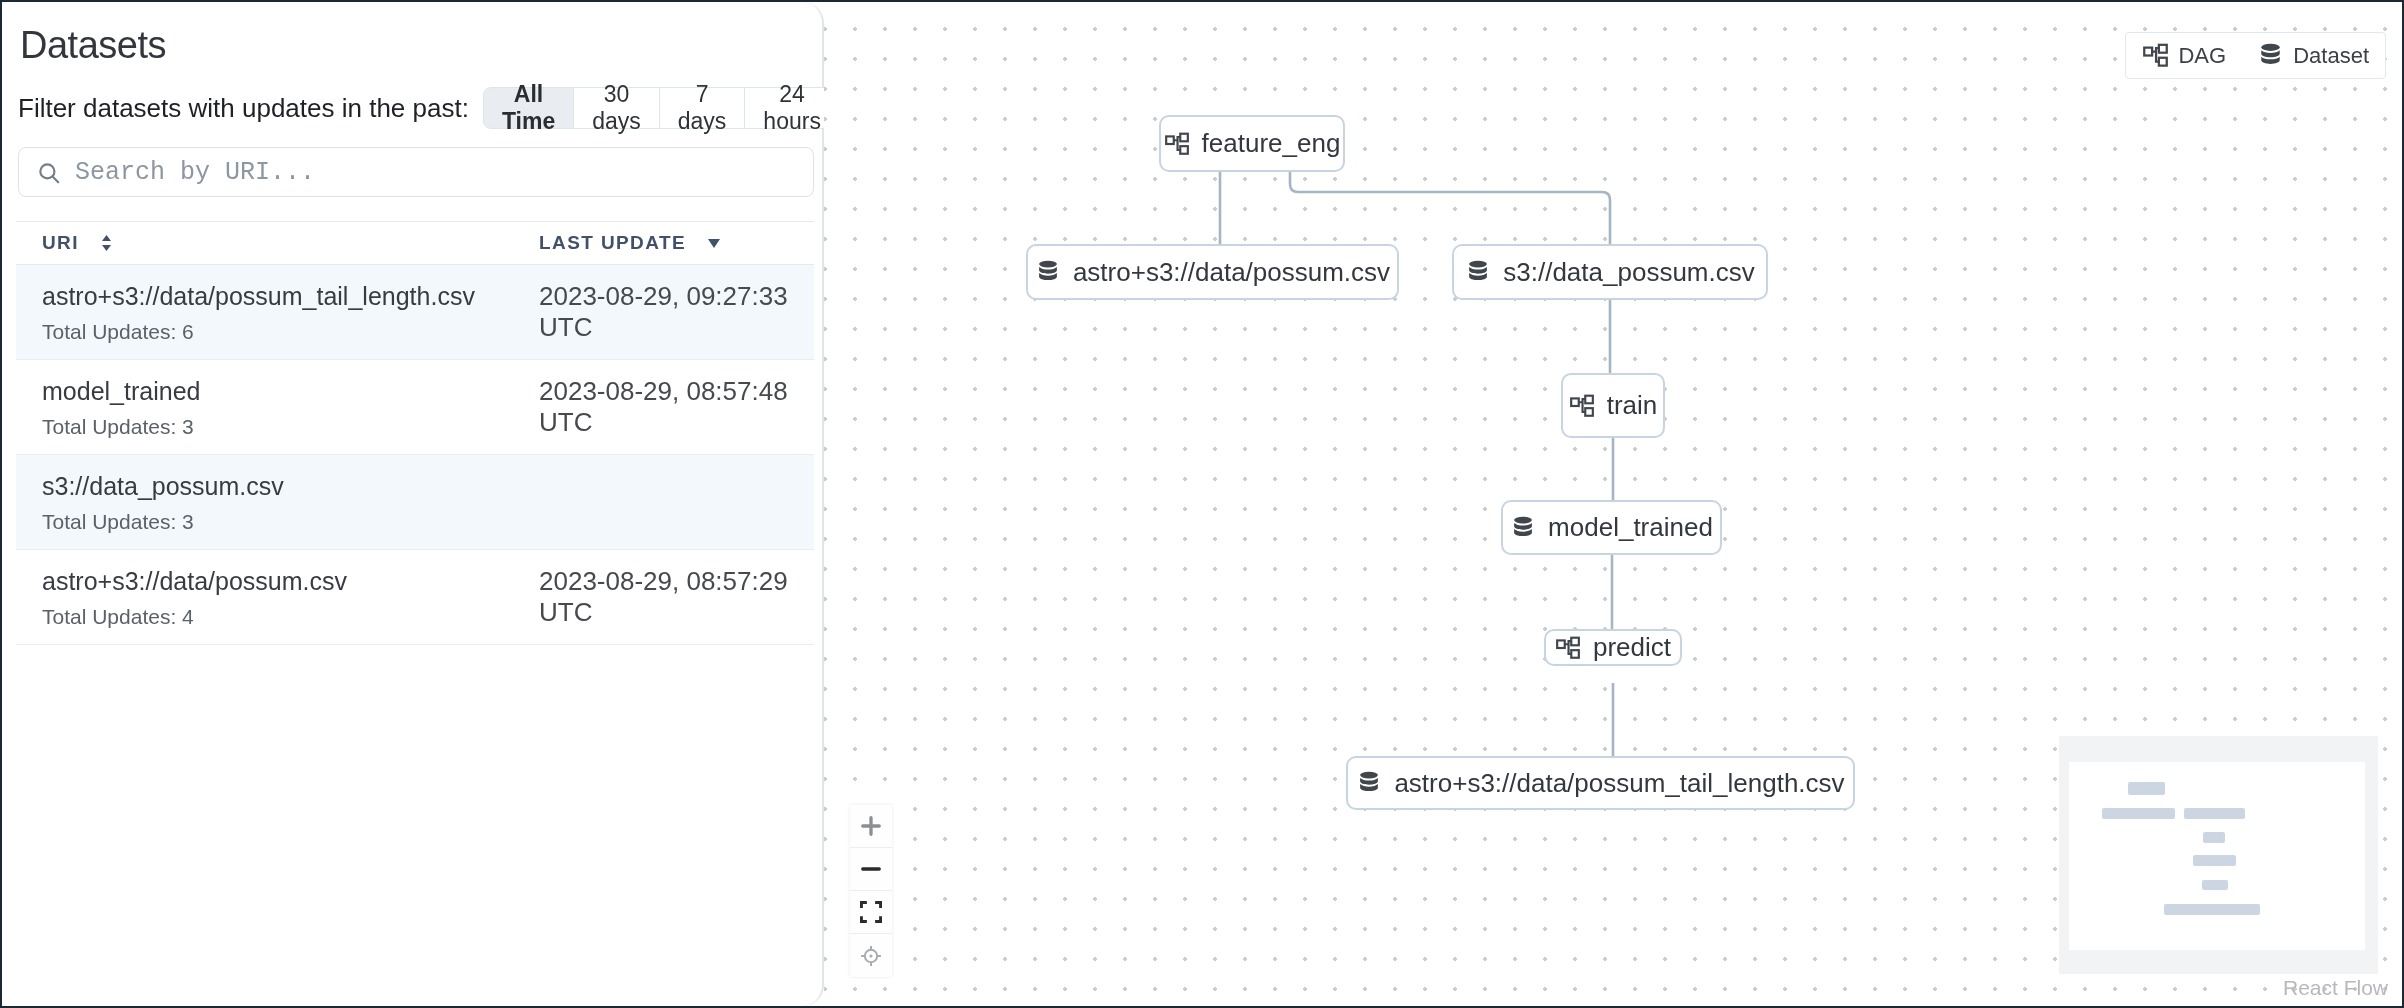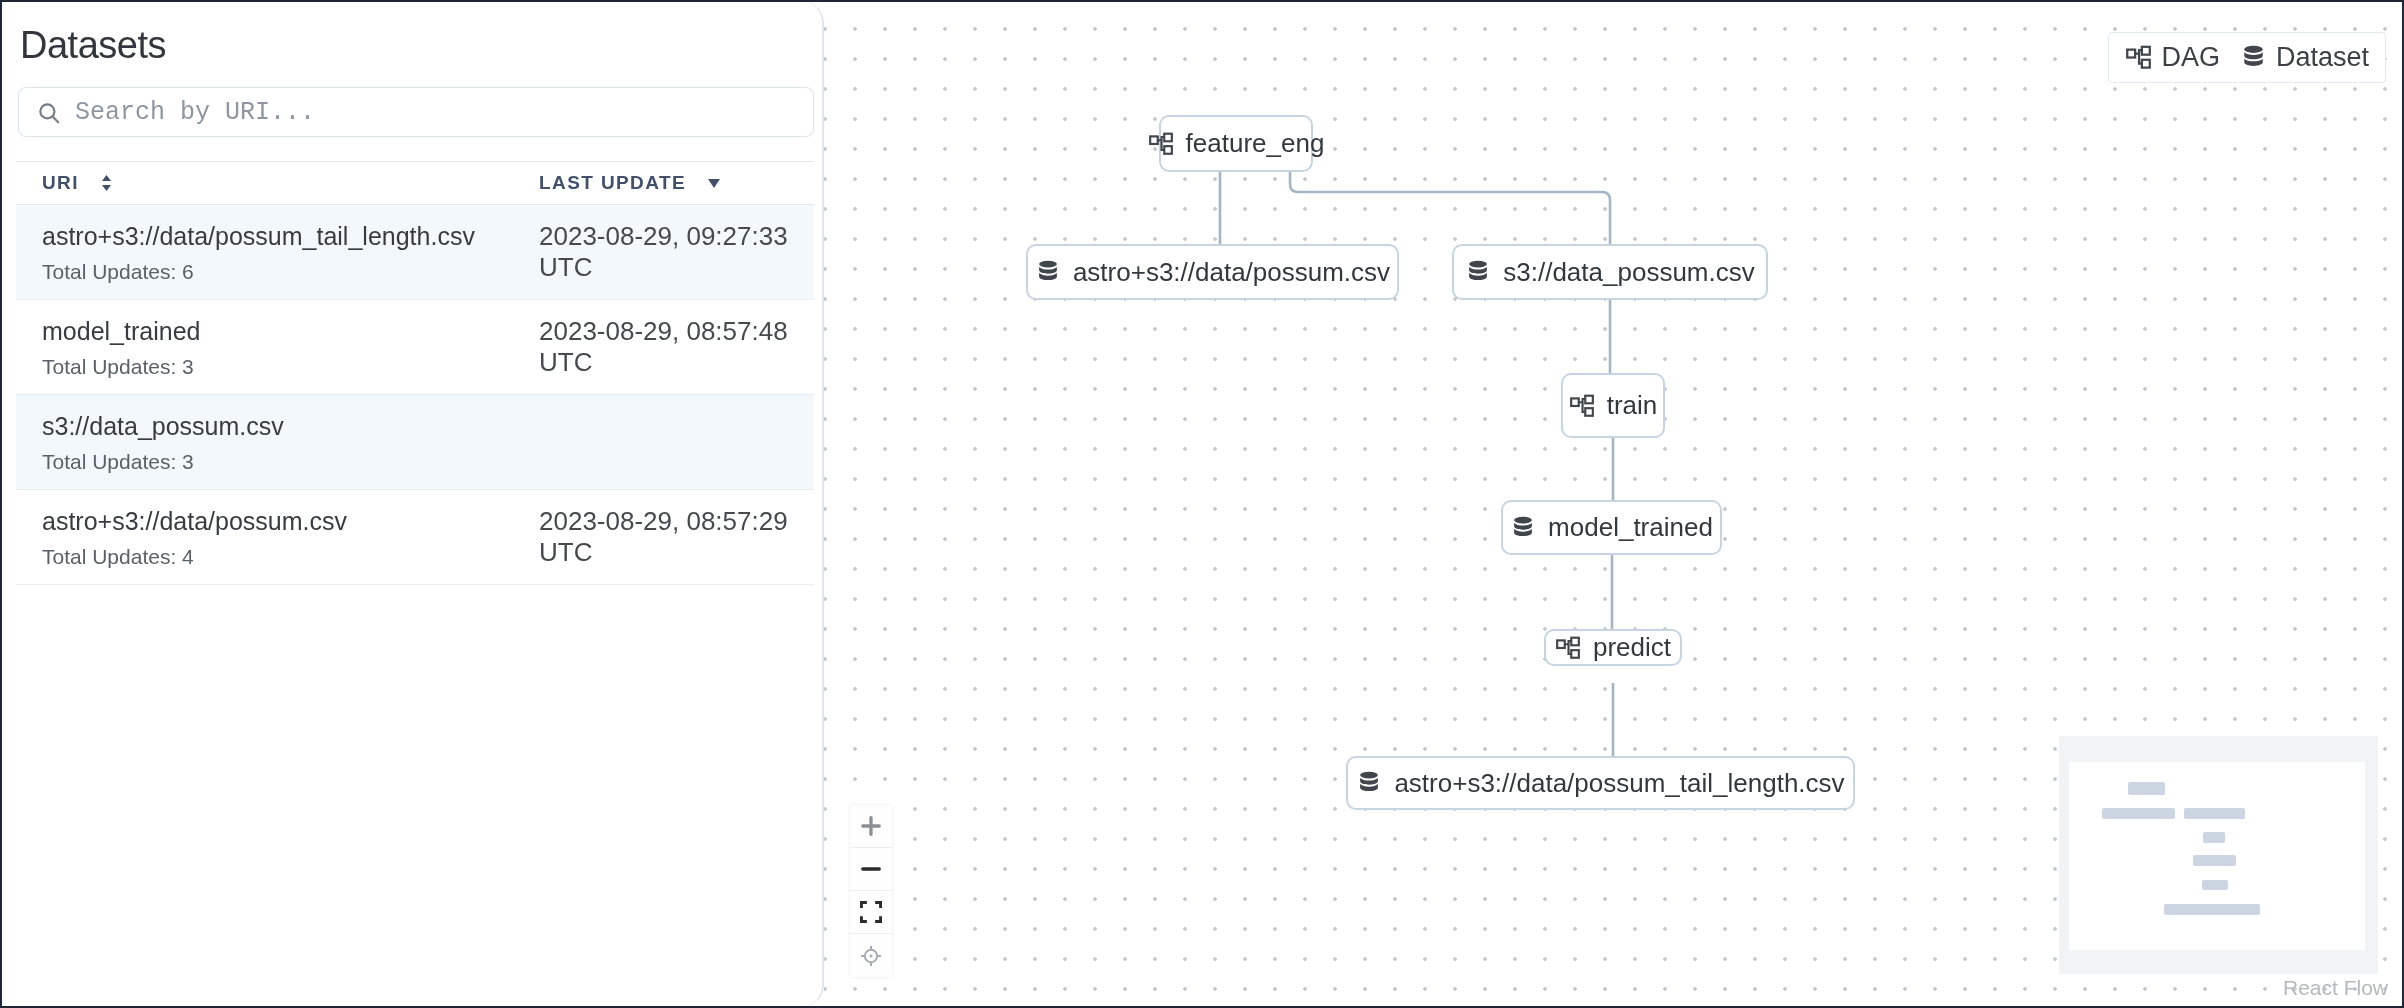--- a/index.html
+++ b/index.html
@@ -37,22 +37,22 @@
   .cell-date { display:flex; align-items:center; font-size:26px; color:#46494e; padding-left:26px; }
 
   
   .graph { position:relative; flex:1; height:100%; background:#fff;
       background-image:radial-gradient(circle, #c9ccd1 1.6px, transparent 1.7px);
       background-size:30px 30px; background-position:16px 12px; overflow:hidden; }
   .edges { position:absolute; left:0; top:0; width:100%; height:100%; pointer-events:none; }
   .gnode { position:absolute; display:flex; align-items:center; justify-content:center; gap:12px;
       background:#fff; border:2px solid #c7d4e2; border-radius:10px; font-size:26px; color:#33383f;
       white-space:nowrap; cursor:pointer; }
-  .legend { position:absolute; top:30px; right:16px; display:flex; align-items:center; gap:20px;
-      background:#fff; border:1px solid #e0e8f1; border-radius:4px; padding:9px 16px; font-size:27px; color:#3c4147; }
+  .legend { position:absolute; top:30px; right:16px; display:flex; align-items:center; gap:31px;
+      background:#fff; border:1px solid #e0e8f1; border-radius:4px; padding:9px 16px; font-size:22px; color:#3c4147; }
   .legend-item { display:flex; align-items:center; gap:9px; }
 
   .controls { position:absolute; left:26px; top:803px; width:42px; display:flex; flex-direction:column;
       box-shadow:0 0 3px rgba(0,0,0,.10); }
   .ctrl-btn { width:42px; height:43px; background:#fefefe; border:none; border-bottom:1px solid #eeeeee;
       display:flex; align-items:center; justify-content:center; cursor:pointer; }
   .ctrl-btn:last-child { border-bottom:none; }
 
   .minimap { position:absolute; right:24px; bottom:32px; width:319px; height:238px; background:#f1f3f5; cursor:pointer; }
   .mini-viewport { position:absolute; left:10px; top:26px; width:296px; height:188px; background:#fff; }
@@ -61,20 +61,30 @@
 </style>
 </head>
 <body>
 
 <div class="app">
 
   <aside class="left">
     <div class="left-inner">
       <h1 class="page-title">Datasets</h1>
 
+      <div class="filter-row">
+        <span class="filter-label">Filter datasets with updates in the past:</span>
+        <div class="btn-group" id="filters">
+            <button class="fbtn active">All Time</button>
+            <button class="fbtn">30 days</button>
+            <button class="fbtn">7 days</button>
+            <button class="fbtn">24 hours</button>
+            <button class="fbtn">1 hour</button>
+          </div>
+      </div>
 
       <div class="search-box">
         <svg class="search-icon" width="26" height="26" viewBox="0 0 24 24" fill="none" stroke="#767e88" stroke-width="2" stroke-linecap="round">
           <circle cx="10.5" cy="10.5" r="6.5"></circle>
             <line x1="15.5" y1="15.5" x2="20.5" y2="20.5"></line>
         </svg>
         <input type="text" placeholder="Search by URI..." style="">
       </div>
 
       <div class="dtable">
@@ -129,21 +139,21 @@
   <main class="graph">
     <svg class="edges" id="edges">
         <path d="M396 170 L396 242" fill="none" stroke="#a6b5c5" stroke-width="2.6"></path>
         <path d="M466 170 L466 182 Q466 190 474 190 L778 190 Q786 190 786 198 L786 242" fill="none" stroke="#a6b5c5" stroke-width="2.6"></path>
         <path d="M786 298 L786 371" fill="none" stroke="#a6b5c5" stroke-width="2.6"></path>
         <path d="M789 426 L789 498" fill="none" stroke="#a6b5c5" stroke-width="2.6"></path>
         <path d="M788 553 L788 627" fill="none" stroke="#a6b5c5" stroke-width="2.6"></path>
         <path d="M789 681 L789 754" fill="none" stroke="#a6b5c5" stroke-width="2.6"></path>
       </svg>
     <div id="nodes">
-        <div class="gnode" style="left: 335px; top: 113px; width: 154px; height: 57px;">
+        <div class="gnode" style="left: 335px; top: 113px; width: 186px; height: 57px;">
           <span style="display:flex">
             <svg width="26" height="26" viewBox="0 0 24 24" fill="none" stroke="#41464d" stroke-width="2">
     <rect x="2" y="5" width="7" height="7"></rect>
     <rect x="15" y="2.5" width="7" height="7"></rect>
     <rect x="15" y="14" width="7" height="7"></rect>
     <path d="M9 8.5h3.5v-3H15 M12.5 8.5v9H15"></path>
             </svg>
           </span>
     <span>feature_eng</span>
         </div>

